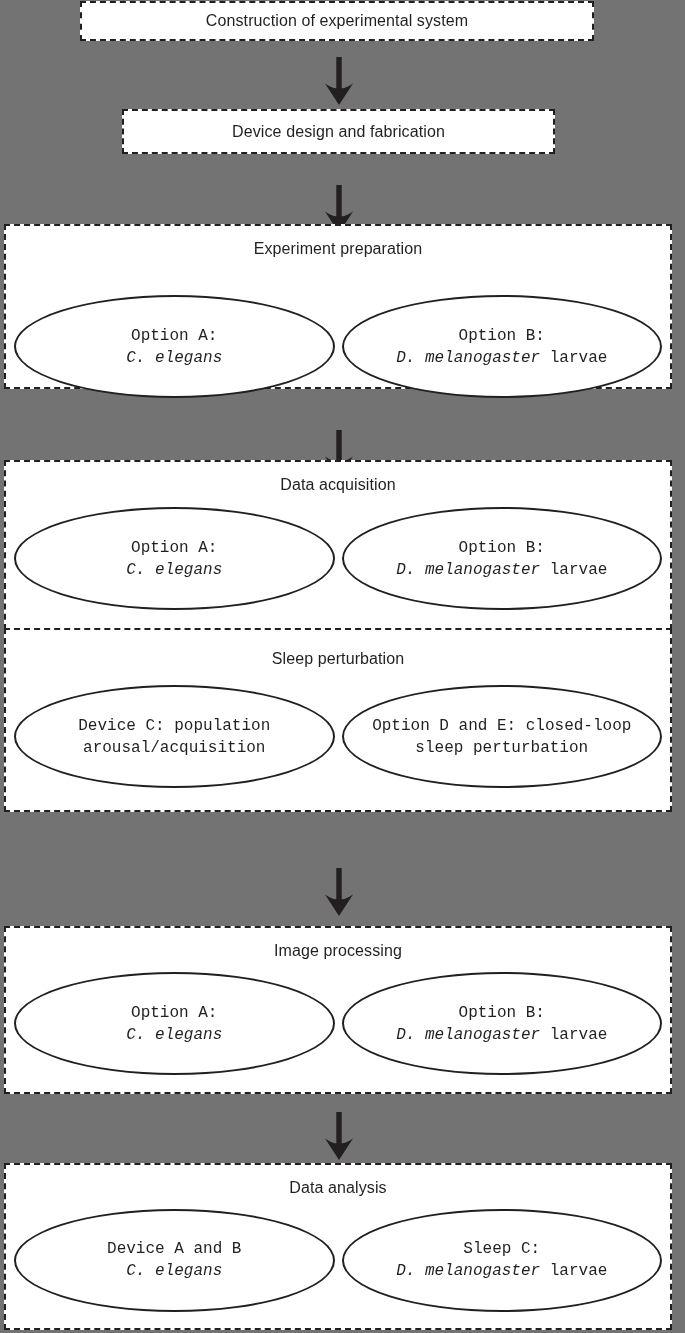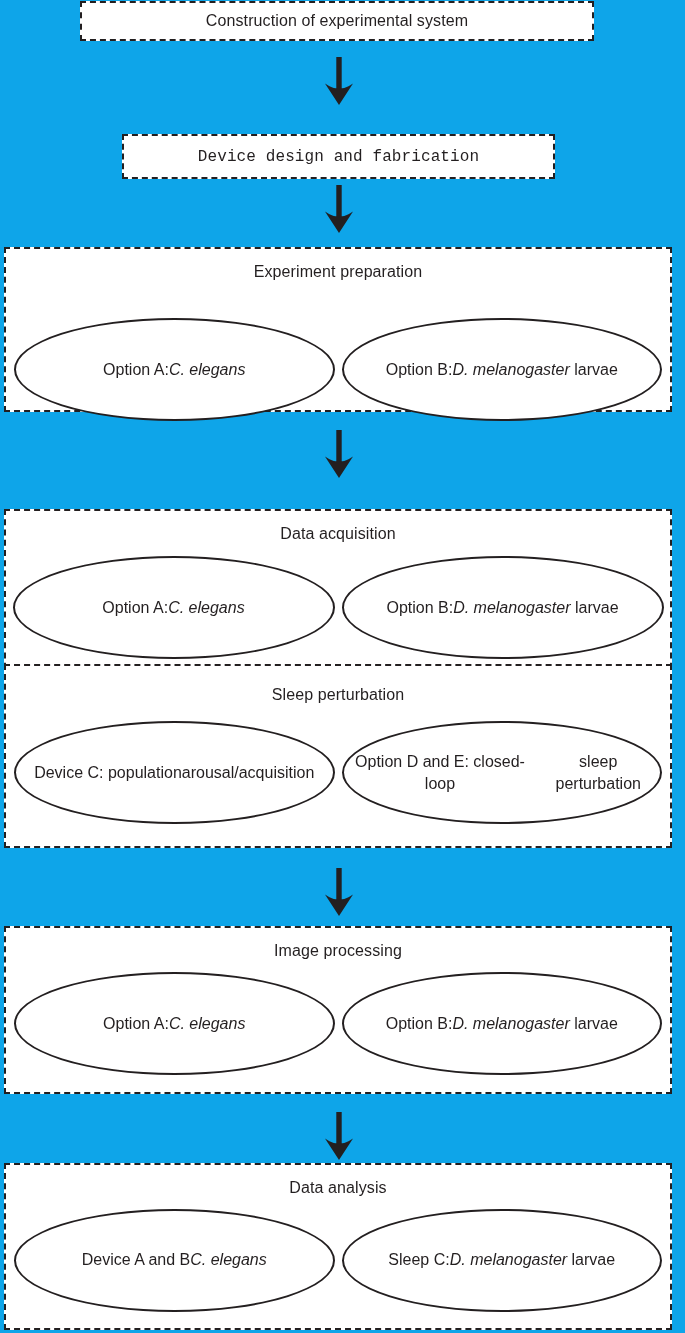--- a/index.html
+++ b/index.html
@@ -8,21 +8,21 @@
     background: #ffffff;
   }
   body {
     font-family: "Liberation Sans", "DejaVu Sans", sans-serif;
     color: #231f20;
   }
   .canvas {
     position: relative;
     width: 685px;
     height: 1333px;
-    background: #0ea5e9;
+    background: #737373;
     overflow: hidden;
   }
   .dash-box {
     position: absolute;
     box-sizing: border-box;
     border: 2px dashed #231f20;
     background: #ffffff;
     display: flex;
     align-items: center;
     justify-content: center;
@@ -54,26 +54,28 @@
     gap: 7px;
     padding: 0 8px 6px 8px;
   }
   .ellipse {
     box-sizing: border-box;
     width: 322px;
     height: 103px;
     border: 2.5px solid #231f20;
     border-radius: 50%;
     display: flex;
+    flex-direction: column;
     align-items: center;
     justify-content: center;
     text-align: center;
     font-size: 16px;
     line-height: 22px;
     background: #ffffff;
+    font-family: Liberation Mono, monospace;
   }
   .it { font-style: italic; }
   .arrow {
     position: absolute;
     width: 34px;
     height: 48px;
     left: 322px;
   }
   .arrow svg { display: block; width: 100%; height: 100%; }
 </style>
@@ -85,65 +87,65 @@
   <div class="dash-box" style="left:80px; top:1px; width:514px; height:40px;">
     <span>Construction of experimental system</span>
   </div>
 
   <div class="arrow" style="top:57px;">
     <svg viewBox="0 0 34 48" xmlns="http://www.w3.org/2000/svg">
       <path fill="#231f20" d="M17 48 L3 26.5 Q10.5 31.5 14.3 31.2 L14.3 0 L19.7 0 L19.7 31.2 Q23.5 31.5 31 26.5 Z"></path>
     </svg>
   </div>
 
-  <div class="dash-box" style="left:122px; top:134px; width:433px; height:45px;font-family:Liberation Mono, monospace;">
+  <div class="dash-box" style="left:122px; top:109px; width:433px; height:45px;">
     <span>Device design and fabrication</span>
   </div>
 
   <div class="arrow" style="top:185px;">
     <svg viewBox="0 0 34 48" xmlns="http://www.w3.org/2000/svg">
       <path fill="#231f20" d="M17 48 L3 26.5 Q10.5 31.5 14.3 31.2 L14.3 0 L19.7 0 L19.7 31.2 Q23.5 31.5 31 26.5 Z"></path>
     </svg>
   </div>
 
-  <div class="big-box" style="top:247px; height:165px;gap:36px;">
+  <div class="big-box" style="top:224px; height:165px;gap:36px;">
     <div class="sec-title">Experiment preparation</div>
     <div class="ellipse-row">
       <div class="ellipse">
         <div>Option A:</div>
         <div><span class="it">C. elegans</span><span></span></div>
       </div>
       <div class="ellipse">
         <div>Option B:</div>
         <div><span class="it">D. melanogaster</span><span> larvae</span></div>
       </div>
     </div>
   </div>
 
   <div class="arrow" style="top:430px;">
     <svg viewBox="0 0 34 48" xmlns="http://www.w3.org/2000/svg">
       <path fill="#231f20" d="M17 48 L3 26.5 Q10.5 31.5 14.3 31.2 L14.3 0 L19.7 0 L19.7 31.2 Q23.5 31.5 31 26.5 Z"></path>
     </svg>
   </div>
 
-  <div class="big-box" style="top:509px; height:170px;align-items:center;">
+  <div class="big-box" style="top:460px; height:170px;">
     <div class="sec-title">Data acquisition</div>
     <div class="ellipse-row">
       <div class="ellipse">
         <div>Option A:</div>
         <div><span class="it">C. elegans</span><span></span></div>
       </div>
       <div class="ellipse">
         <div>Option B:</div>
         <div><span class="it">D. melanogaster</span><span> larvae</span></div>
       </div>
     </div>
   </div>
 
-  <div class="big-box" style="top:664px; height:184px;">
+  <div class="big-box" style="top:628px; height:184px;">
     <div class="sec-title" style="margin-top:19px;">Sleep perturbation</div>
     <div class="ellipse-row">
       <div class="ellipse">
         <div>Device C: population</div>
         <div><span class="it"></span><span>arousal/acquisition</span></div>
       </div>
       <div class="ellipse">
         <div>Option D and E: closed-loop</div>
         <div><span class="it"></span><span>sleep perturbation</span></div>
       </div>

